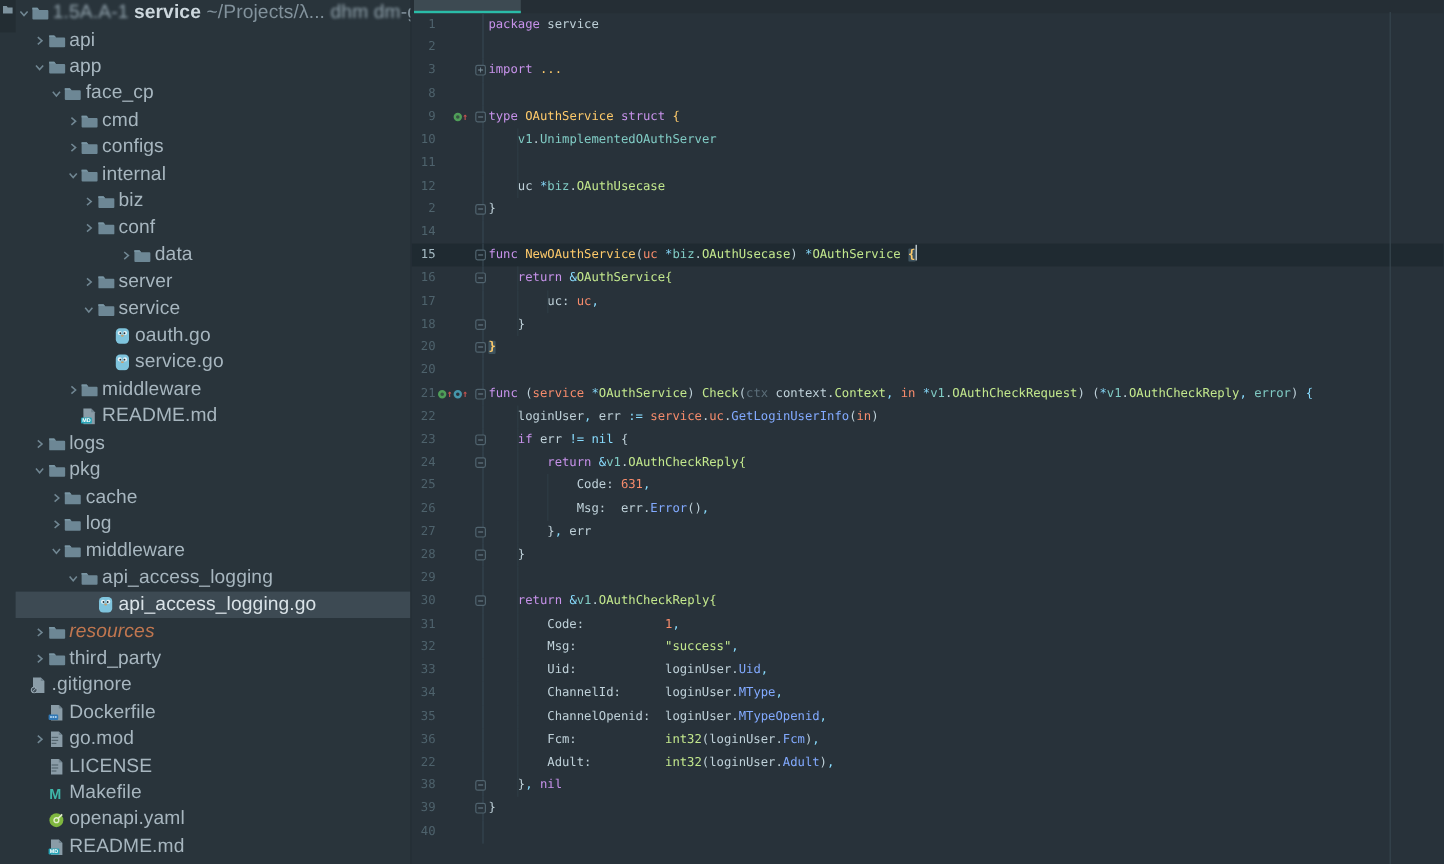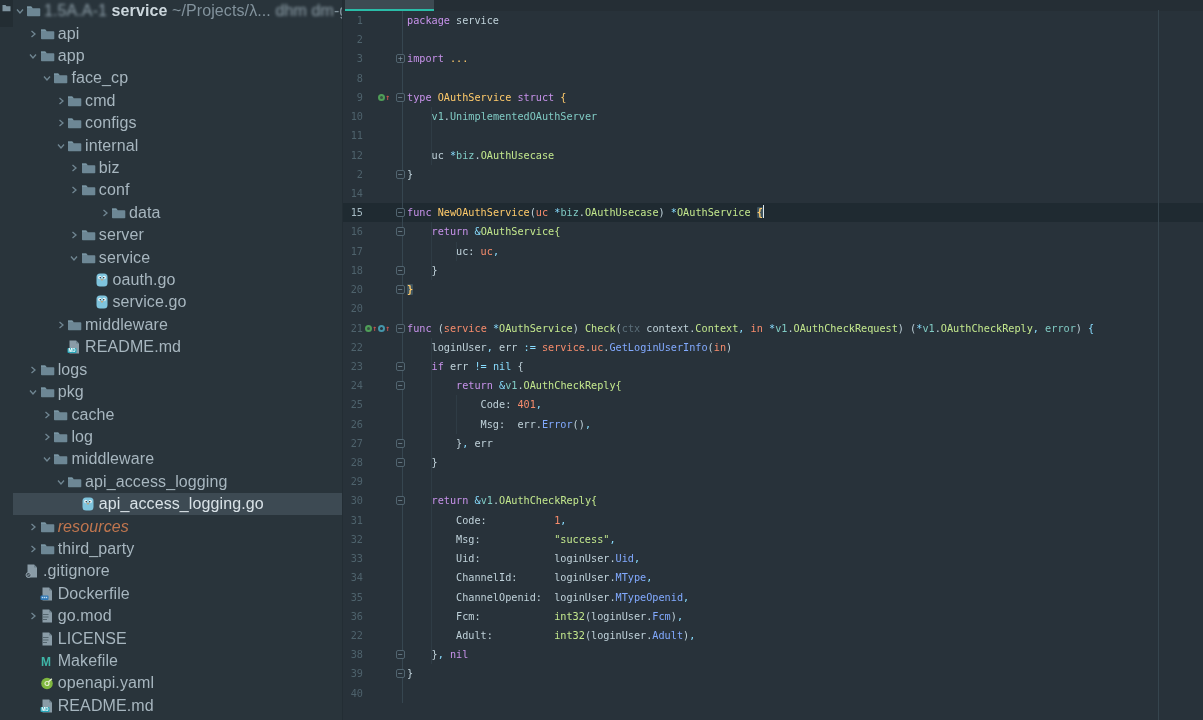--- a/index.html
+++ b/index.html
@@ -513,21 +513,21 @@
         <div class="cl cur"><span class="ln">15</span><span class="gi"></span><span class="fm"><span class="fbox">−</span></span><span class="ct"><span class="tok c-p i">func</span><span class="tok c-w"> </span><span class="tok c-y i">NewOAuthService</span><span class="tok c-w">(</span><span class="tok c-o">uc</span><span class="tok c-w"> </span><span class="tok c-c">*</span><span class="tok c-t">biz</span><span class="tok c-w">.</span><span class="tok c-g">OAuthUsecase</span><span class="tok c-w">) </span><span class="tok c-c">*</span><span class="tok c-g">OAuthService</span><span class="tok c-w"> </span><span class="tok c-y x">{</span><span class="caret"></span></span></div>
         <div class="cl"><span class="ln">16</span><span class="gi"></span><span class="fm"><span class="fbox">−</span></span><span class="ct"><span class="guide" style="left:28.488px"></span><span class="tok c-p i">    return</span><span class="tok c-w"> </span><span class="tok c-c">&amp;</span><span class="tok c-g">OAuthService{</span></span></div>
         <div class="cl"><span class="ln">17</span><span class="gi"></span><span class="fm"></span><span class="ct"><span class="guide" style="left:28.488px"></span><span class="guide" style="left:52.976px"></span><span class="tok c-w">        uc: </span><span class="tok c-o">uc</span><span class="tok c-c">,</span></span></div>
         <div class="cl"><span class="ln">18</span><span class="gi"></span><span class="fm"><span class="fbox">−</span></span><span class="ct"><span class="guide" style="left:28.488px"></span><span class="tok c-w">    }</span></span></div>
         <div class="cl"><span class="ln">20</span><span class="gi"></span><span class="fm"><span class="fbox">−</span></span><span class="ct"><span class="tok c-y x">}</span></span></div>
         <div class="cl"><span class="ln">20</span><span class="gi"></span><span class="fm"></span><span class="ct"></span></div>
         <div class="cl"><span class="ln">21</span><span class="gi"><span class="gring" style="border:2px solid #4f9e58;background:#375242"></span><span class="garrow">↑</span><span class="gring" style="border:2px solid #4596ab;background:#26313a"></span><span class="garrow">↑</span></span><span class="fm"><span class="fbox">−</span></span><span class="ct"><span class="tok c-p i">func</span><span class="tok c-w"> (</span><span class="tok c-o">service</span><span class="tok c-w"> </span><span class="tok c-c">*</span><span class="tok c-g">OAuthService</span><span class="tok c-w">) </span><span class="tok c-g i">Check</span><span class="tok c-w">(</span><span class="tok c-d">ctx</span><span class="tok c-w"> context.</span><span class="tok c-g">Context</span><span class="tok c-c">,</span><span class="tok c-w"> </span><span class="tok c-o">in</span><span class="tok c-w"> </span><span class="tok c-c">*</span><span class="tok c-t">v1</span><span class="tok c-w">.</span><span class="tok c-g">OAuthCheckRequest</span><span class="tok c-w">) (</span><span class="tok c-c">*</span><span class="tok c-t">v1</span><span class="tok c-w">.</span><span class="tok c-g">OAuthCheckReply</span><span class="tok c-c">,</span><span class="tok c-w"> </span><span class="tok c-t">error</span><span class="tok c-w">) </span><span class="tok c-c">{</span></span></div>
         <div class="cl"><span class="ln">22</span><span class="gi"></span><span class="fm"></span><span class="ct"><span class="guide" style="left:28.488px"></span><span class="tok c-w">    loginUser</span><span class="tok c-c">,</span><span class="tok c-w"> err </span><span class="tok c-c">:=</span><span class="tok c-w"> </span><span class="tok c-o">service</span><span class="tok c-w">.</span><span class="tok c-o">uc</span><span class="tok c-w">.</span><span class="tok c-b">GetLoginUserInfo</span><span class="tok c-w">(</span><span class="tok c-o">in</span><span class="tok c-w">)</span></span></div>
         <div class="cl"><span class="ln">23</span><span class="gi"></span><span class="fm"><span class="fbox">−</span></span><span class="ct"><span class="guide" style="left:28.488px"></span><span class="tok c-p i">    if</span><span class="tok c-w"> err </span><span class="tok c-c">!=</span><span class="tok c-w"> </span><span class="tok c-c">nil</span><span class="tok c-w"> {</span></span></div>
         <div class="cl"><span class="ln">24</span><span class="gi"></span><span class="fm"><span class="fbox">−</span></span><span class="ct"><span class="guide" style="left:28.488px"></span><span class="tok c-p i">        return</span><span class="tok c-w"> </span><span class="tok c-c">&amp;</span><span class="tok c-t">v1</span><span class="tok c-w">.</span><span class="tok c-g">OAuthCheckReply{</span></span></div>
-        <div class="cl"><span class="ln">25</span><span class="gi"></span><span class="fm"></span><span class="ct"><span class="guide" style="left:28.488px"></span><span class="guide" style="left:52.976px"></span><span class="tok c-w">            Code: </span><span class="tok c-o">401</span><span class="tok c-c">,</span></span></div>
+        <div class="cl"><span class="ln">25</span><span class="gi"></span><span class="fm"></span><span class="ct"><span class="guide" style="left:28.488px"></span><span class="guide" style="left:52.976px"></span><span class="tok c-w">            Code: </span><span class="tok c-o">631</span><span class="tok c-c">,</span></span></div>
         <div class="cl"><span class="ln">26</span><span class="gi"></span><span class="fm"></span><span class="ct"><span class="guide" style="left:28.488px"></span><span class="guide" style="left:52.976px"></span><span class="tok c-w">            Msg:  err.</span><span class="tok c-b i">Error</span><span class="tok c-w">()</span><span class="tok c-c">,</span></span></div>
         <div class="cl"><span class="ln">27</span><span class="gi"></span><span class="fm"><span class="fbox">−</span></span><span class="ct"><span class="guide" style="left:28.488px"></span><span class="tok c-w">        }</span><span class="tok c-c">,</span><span class="tok c-w"> err</span></span></div>
         <div class="cl"><span class="ln">28</span><span class="gi"></span><span class="fm"><span class="fbox">−</span></span><span class="ct"><span class="guide" style="left:28.488px"></span><span class="tok c-w">    }</span></span></div>
         <div class="cl"><span class="ln">29</span><span class="gi"></span><span class="fm"></span><span class="ct"><span class="guide" style="left:28.488px"></span></span></div>
         <div class="cl"><span class="ln">30</span><span class="gi"></span><span class="fm"><span class="fbox">−</span></span><span class="ct"><span class="guide" style="left:28.488px"></span><span class="tok c-p i">    return</span><span class="tok c-w"> </span><span class="tok c-c">&amp;</span><span class="tok c-t">v1</span><span class="tok c-w">.</span><span class="tok c-g">OAuthCheckReply{</span></span></div>
         <div class="cl"><span class="ln">31</span><span class="gi"></span><span class="fm"></span><span class="ct"><span class="guide" style="left:28.488px"></span><span class="tok c-w">        Code:           </span><span class="tok c-o">1</span><span class="tok c-c">,</span></span></div>
         <div class="cl"><span class="ln">32</span><span class="gi"></span><span class="fm"></span><span class="ct"><span class="guide" style="left:28.488px"></span><span class="tok c-w">        Msg:            </span><span class="tok c-g">"success"</span><span class="tok c-c">,</span></span></div>
         <div class="cl"><span class="ln">33</span><span class="gi"></span><span class="fm"></span><span class="ct"><span class="guide" style="left:28.488px"></span><span class="tok c-w">        Uid:            loginUser.</span><span class="tok c-b">Uid</span><span class="tok c-c">,</span></span></div>
         <div class="cl"><span class="ln">34</span><span class="gi"></span><span class="fm"></span><span class="ct"><span class="guide" style="left:28.488px"></span><span class="tok c-w">        ChannelId:      loginUser.</span><span class="tok c-b">MType</span><span class="tok c-c">,</span></span></div>
         <div class="cl"><span class="ln">35</span><span class="gi"></span><span class="fm"></span><span class="ct"><span class="guide" style="left:28.488px"></span><span class="tok c-w">        ChannelOpenid:  loginUser.</span><span class="tok c-b">MTypeOpenid</span><span class="tok c-c">,</span></span></div>

